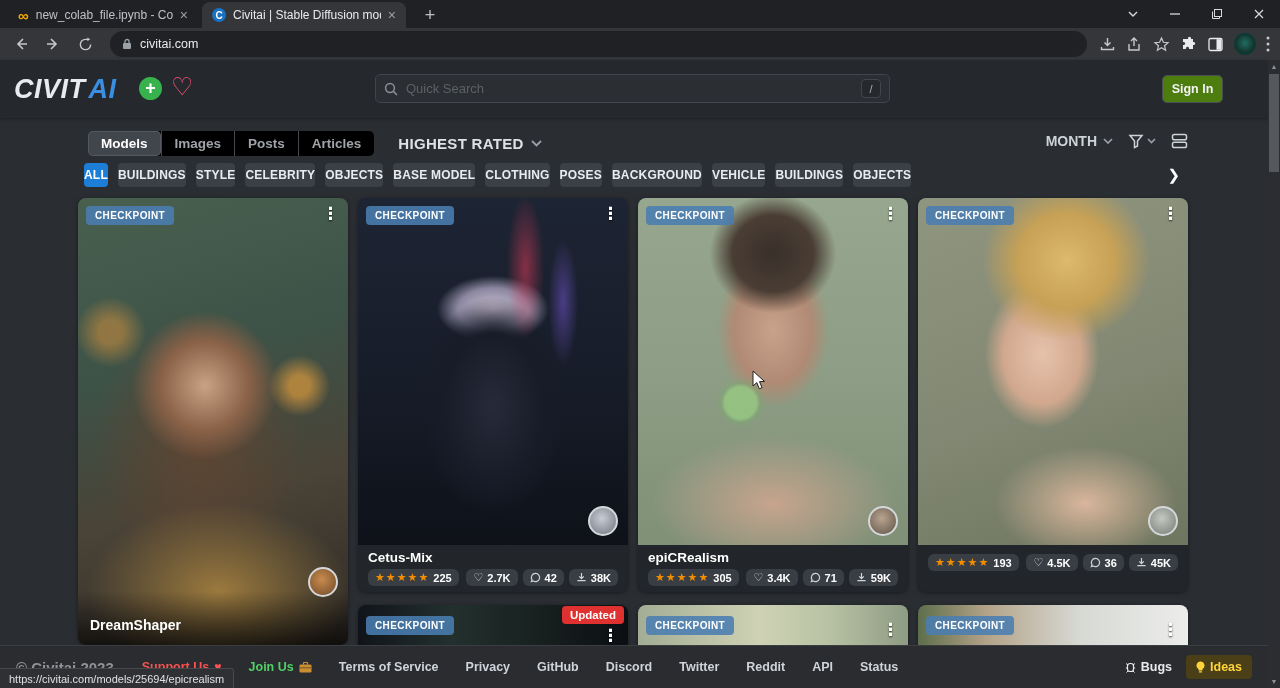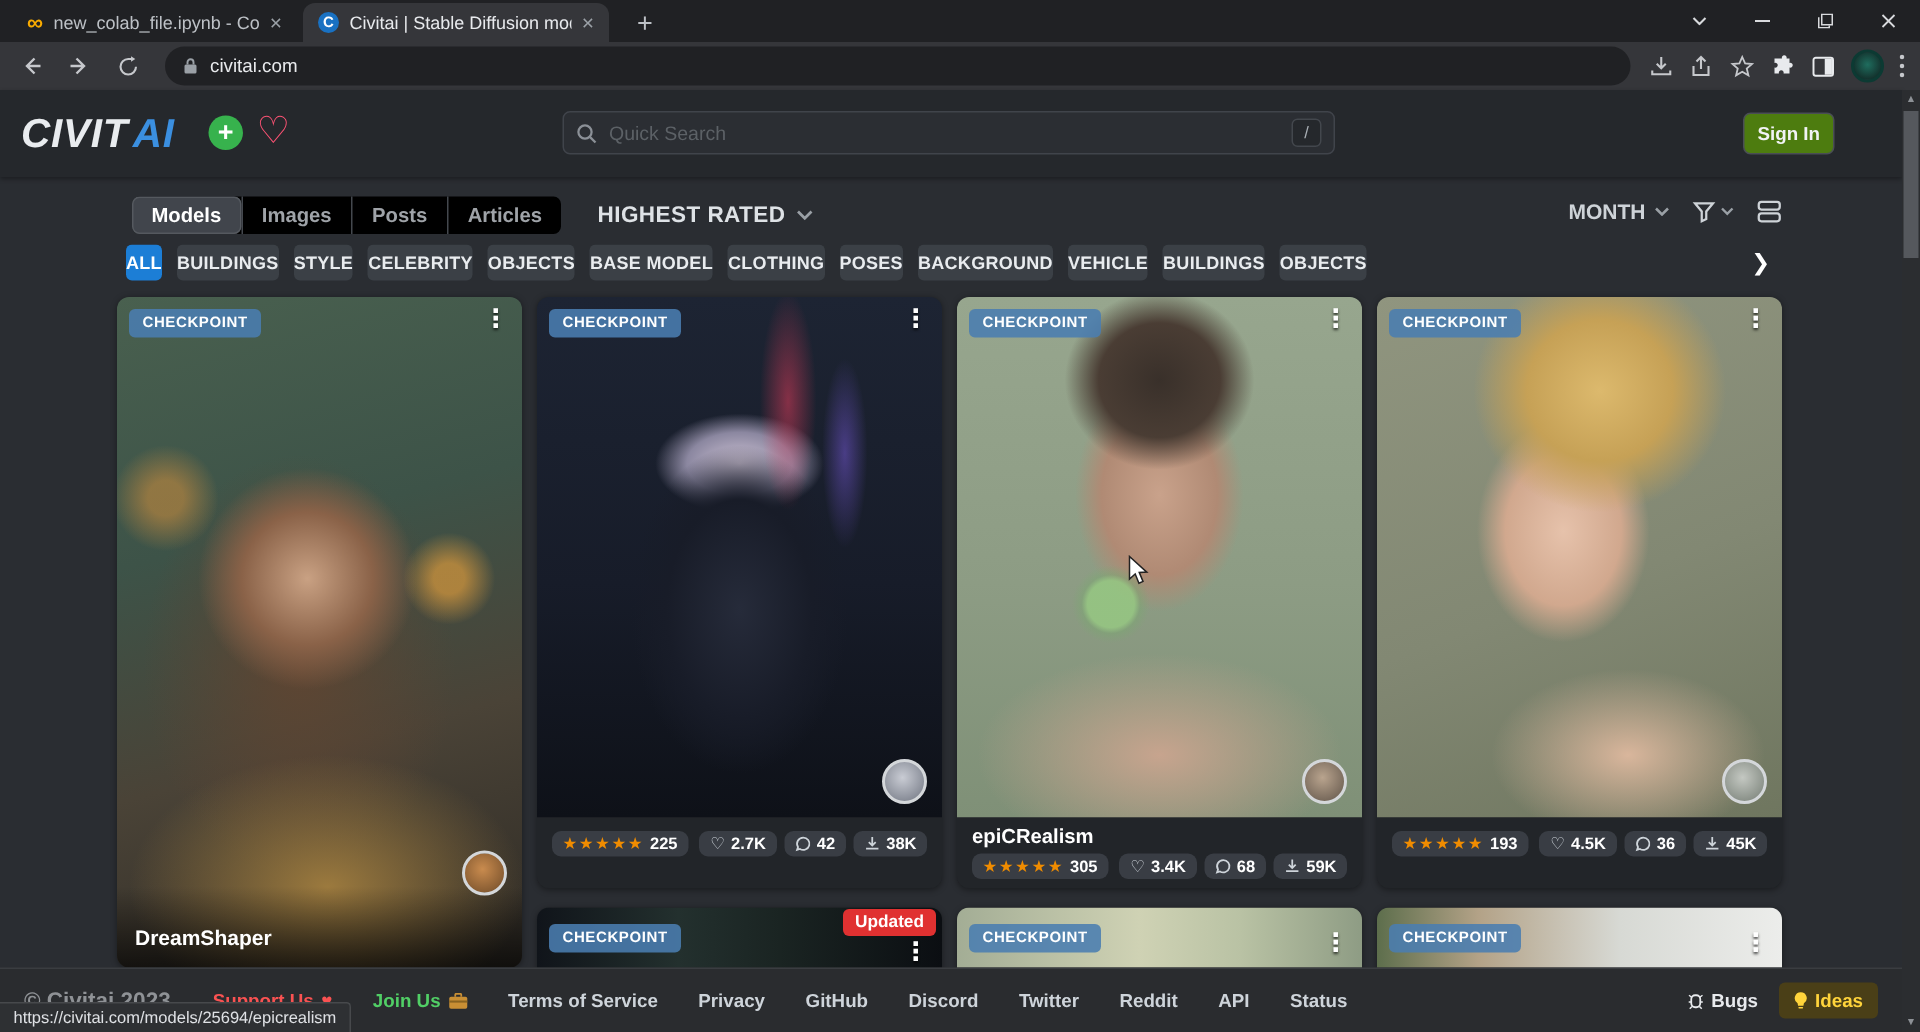--- a/index.html
+++ b/index.html
@@ -329,20 +329,21 @@
   <div class="card-avatar av-ds" style="right:10px; bottom:48px;"></div>
   <div class="overlay-title">DreamShaper</div>
 </div>
 
 <div class="card" style="left:358px; top:198px; height:394px;">
   <div class="card-img img-cetus"></div>
   <span class="badge">CHECKPOINT</span>
   <span class="dots">⋮</span>
   <div class="card-avatar av-ct" style="right:10px; top:308px;"></div>
   <div class="card-info">
+    <div class="card-title">Cetus-Mix</div>
     <div class="stats-row">
       <span class="pill">
         <span class="stars">★★★★★</span>
         <span>225</span>
       </span>
       <span class="pill-group">
         <span class="pill">
             <span class="picon">♡</span>
             <span>2.7K</span>
           </span>
@@ -377,21 +378,21 @@
       </span>
       <span class="pill-group">
         <span class="pill">
             <span class="picon">♡</span>
             <span>3.4K</span>
           </span>
         <span class="pill">
             <svg width="11" height="11" viewBox="0 0 12 12">
               <path d="M6 1.5 a4.5 4.5 0 1 1 -2.4 8.3 L1.5 10.5 L2.2 8.4 A4.5 4.5 0 0 1 6 1.5 Z" fill="none" stroke="#ced4da" stroke-width="1.3"></path>
             </svg>
-            <span>68</span>
+            <span>71</span>
           </span>
         <span class="pill">
             <svg width="11" height="11" viewBox="0 0 12 12">
               <path d="M6 1 V7 M3.5 4.8 L6 7.3 L8.5 4.8 M1.5 9.5 H10.5" fill="none" stroke="#ced4da" stroke-width="1.3"></path>
             </svg>
             <span>59K</span>
           </span>
       </span>
     </div>
   </div>

